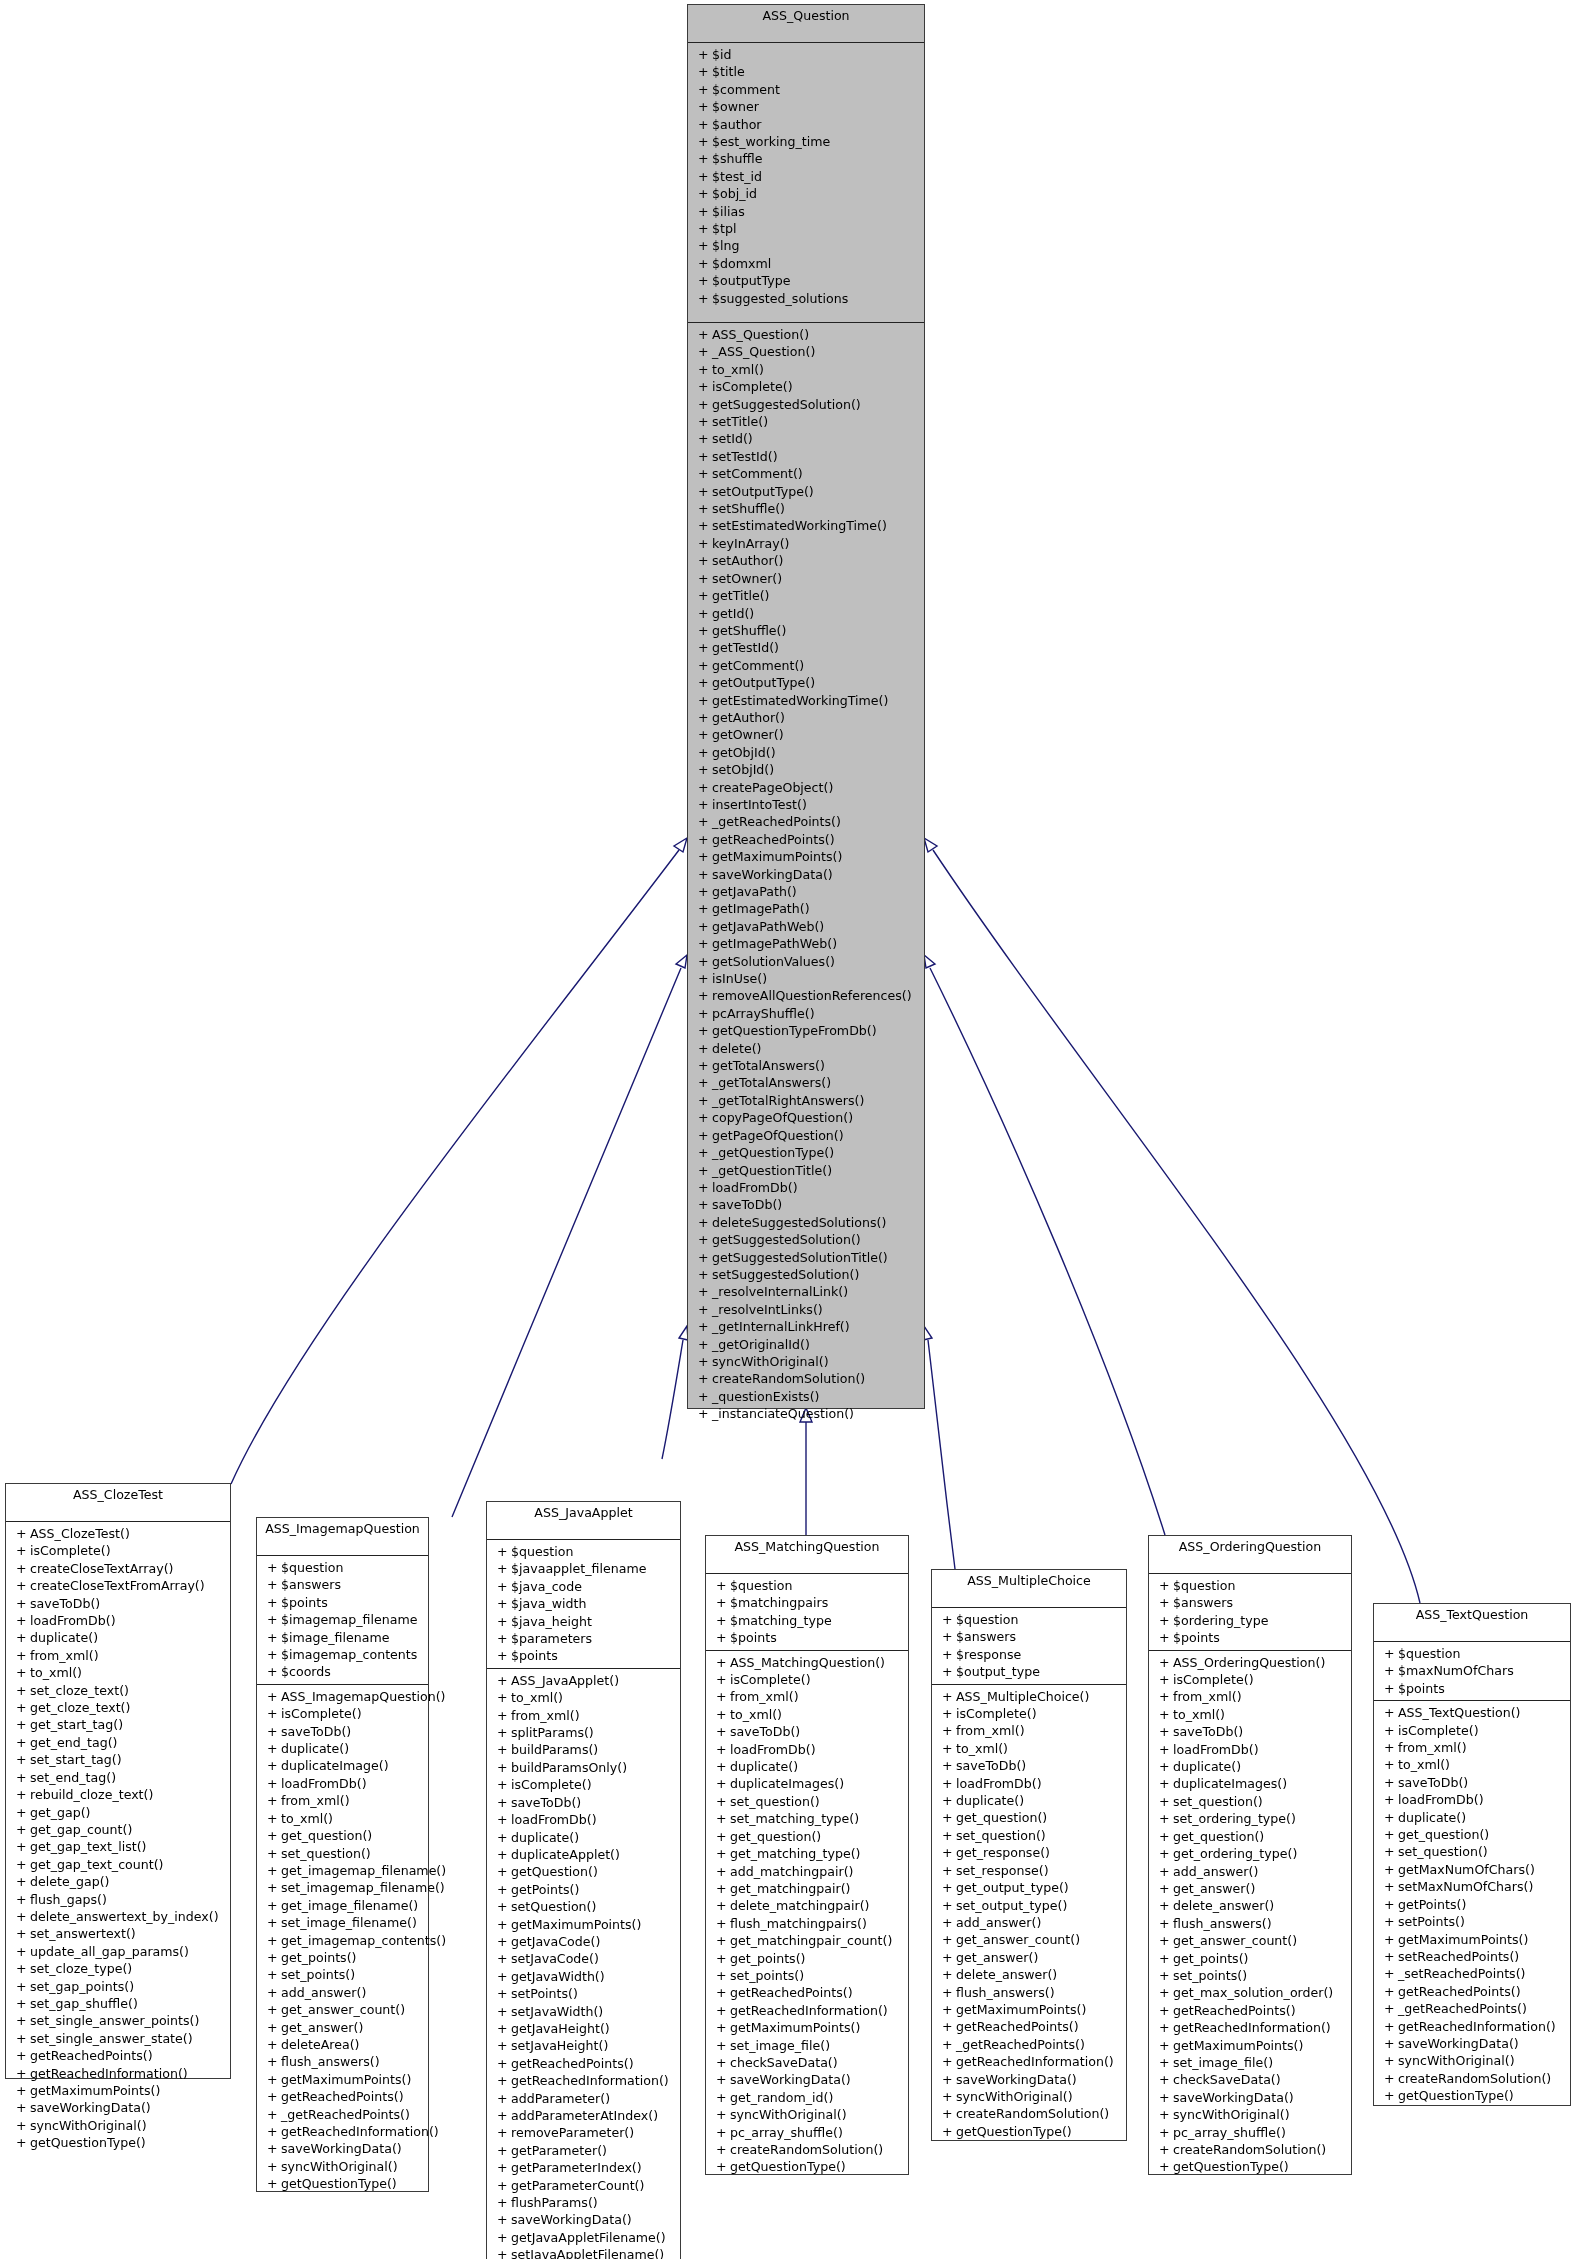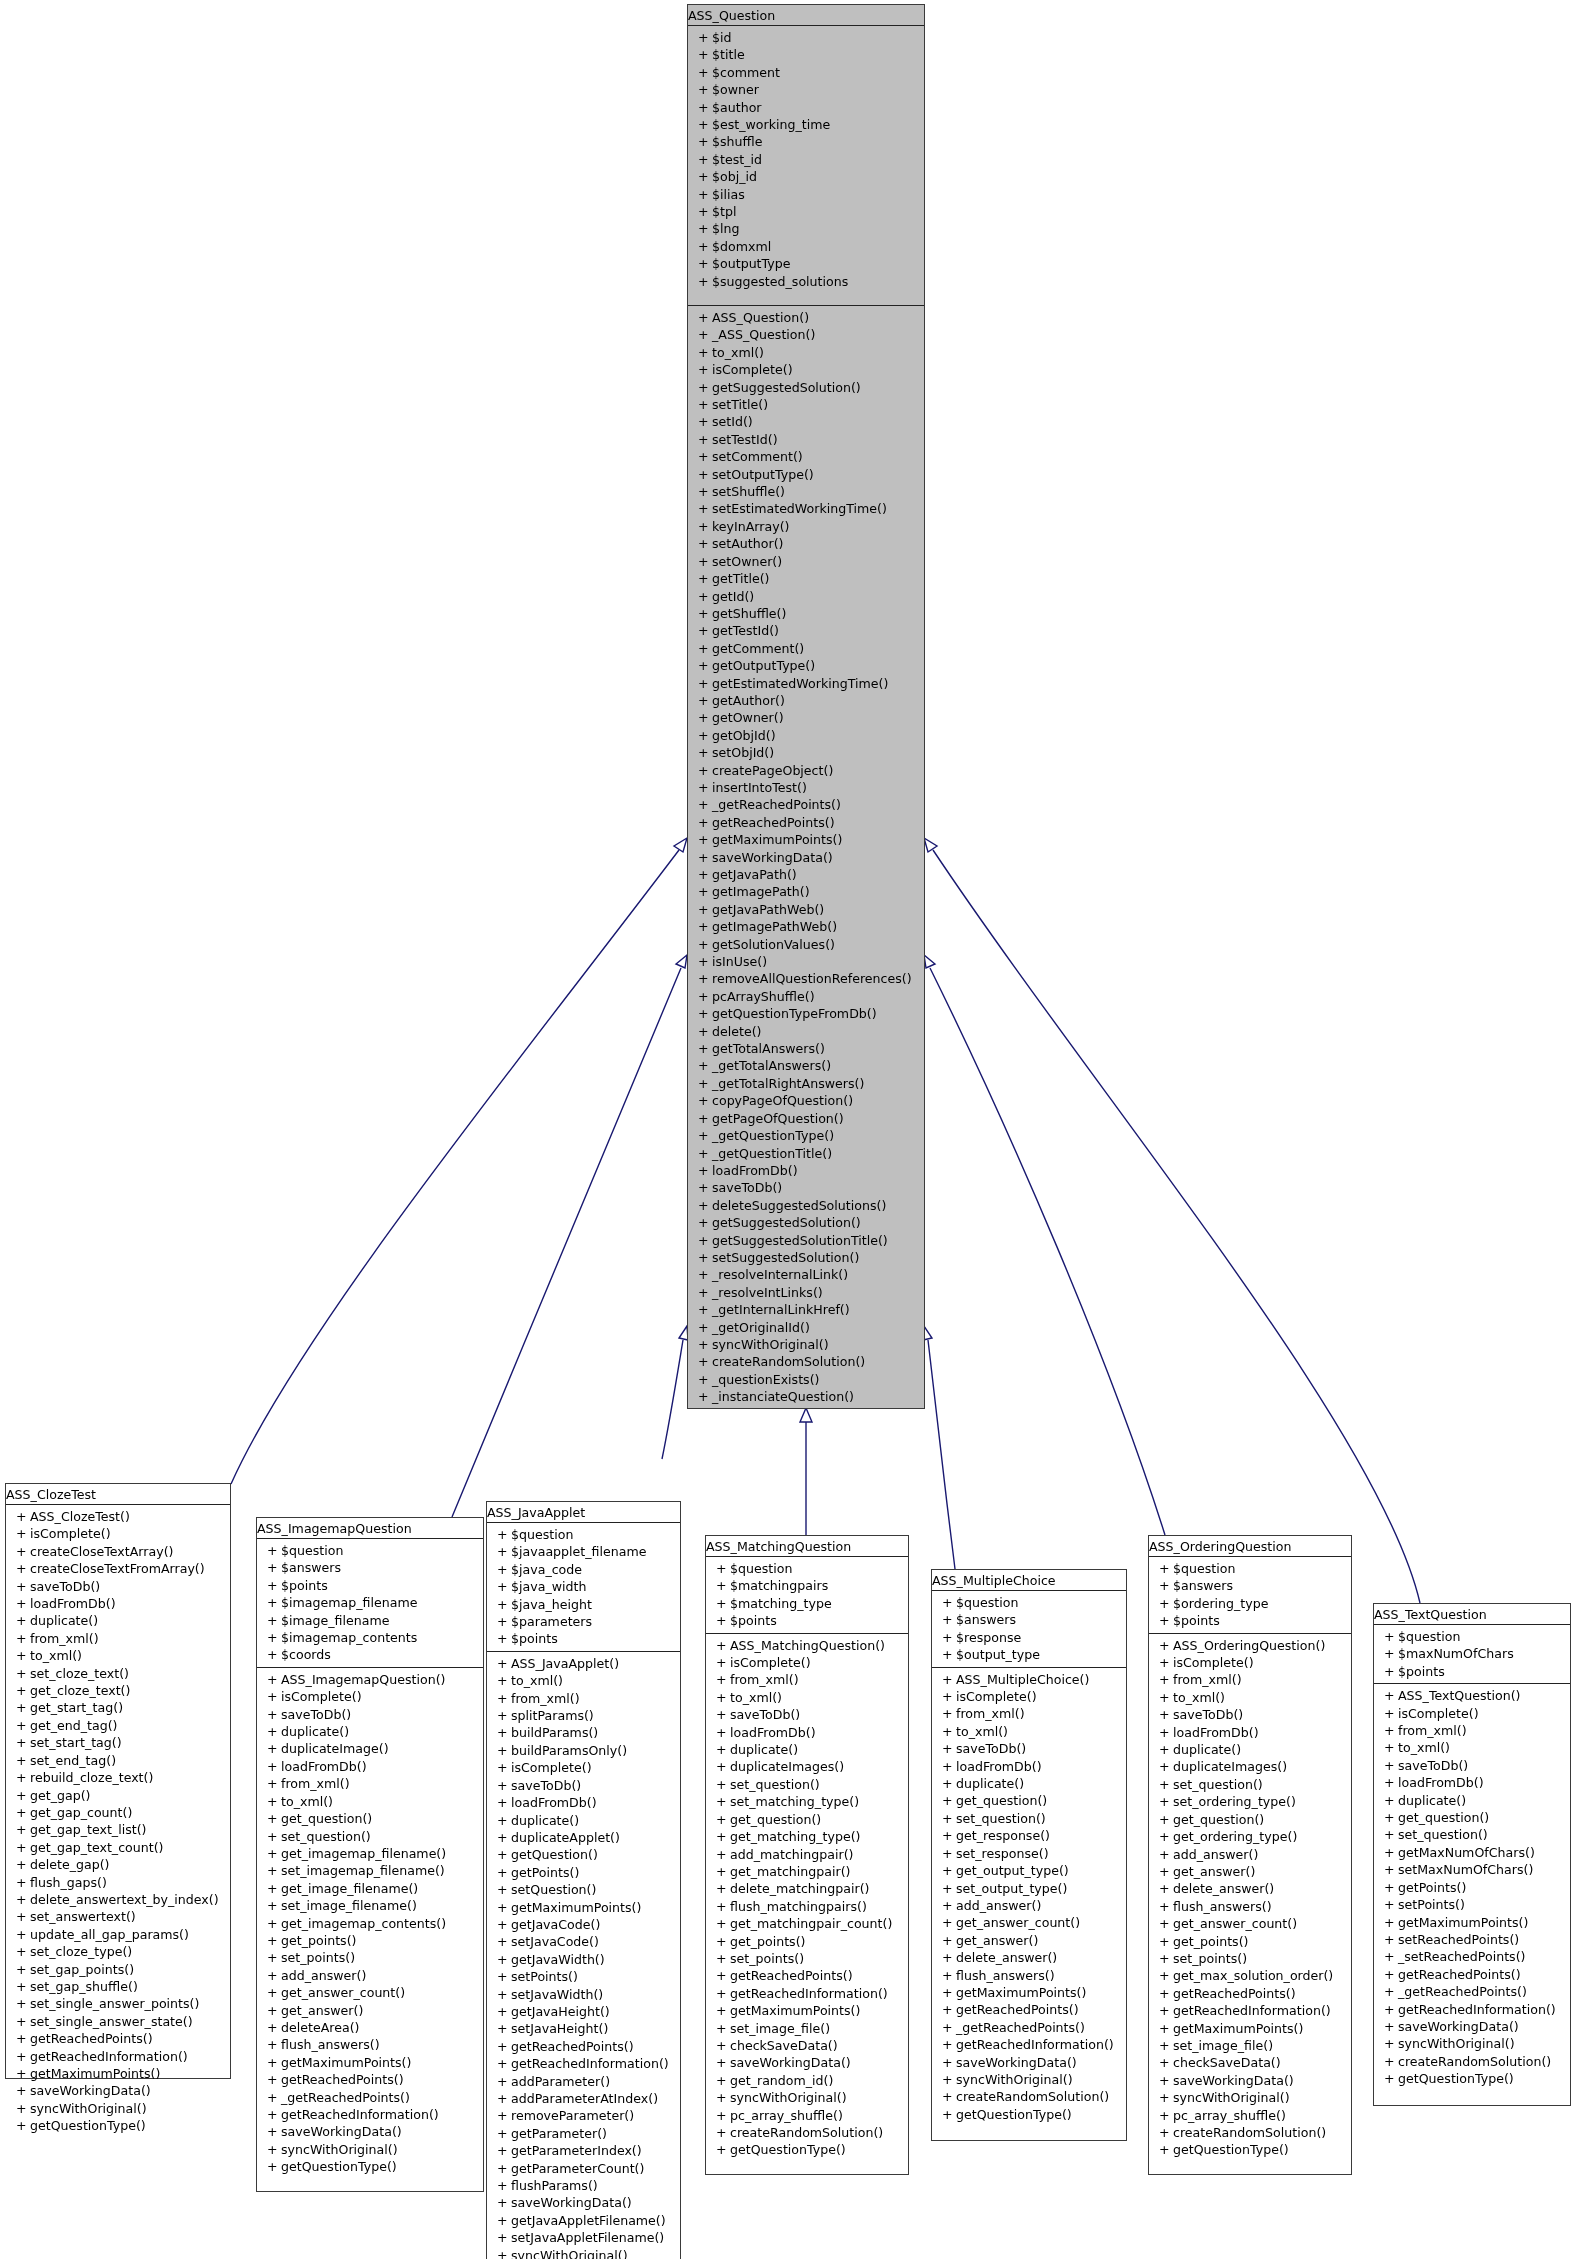--- a/index.html
+++ b/index.html
@@ -1,21 +1,21 @@
 <!DOCTYPE html>
 <html><head>
 <meta charset="utf-8">
 <style>
   html, body { margin: 0; padding: 0; background: #ffffff; }
   body { width: 1573px; height: 2259px; position: relative; overflow: hidden;
          font-family: "DejaVu Sans", sans-serif; font-size: 12.6px; color: #000; }
   #edges { position: absolute; left: 0; top: 0; width: 1573px; height: 2259px; }
   .cls { position: absolute; background: #ffffff; border: 1.5px solid #3a3a3a; box-sizing: border-box; }
   .cls.base { background: #bfbfbf; }
-  .cls-title { text-align: left; line-height: 17px; padding: 2px 0 1px 0; border-bottom: 1.5px solid #222; white-space: nowrap; }
+  .cls-title { text-align: center; line-height: 17px; padding: 2px 0 18px 0; border-bottom: 1.5px solid #222; white-space: nowrap; }
   .cls-attrs { border-bottom: 1.5px solid #222; padding: 3px 0 3px 0; }
   .cls-methods { padding: 3px 0 3px 0; }
   .member { display: block; line-height: 17.4px; padding-left: 10px; white-space: nowrap; }
   .member .vis { display: inline-block; width: 14px; }
 </style>
 </head>
 <body>
 
 <svg id="edges" xmlns="http://www.w3.org/2000/svg" width="1573" height="2259">
   <g fill="none" stroke="#191970" stroke-width="1.4">
@@ -166,21 +166,21 @@
       <span class="member"><span class="vis">+</span><span>set_single_answer_state()</span></span>
       <span class="member"><span class="vis">+</span><span>getReachedPoints()</span></span>
       <span class="member"><span class="vis">+</span><span>getReachedInformation()</span></span>
       <span class="member"><span class="vis">+</span><span>getMaximumPoints()</span></span>
       <span class="member"><span class="vis">+</span><span>saveWorkingData()</span></span>
       <span class="member"><span class="vis">+</span><span>syncWithOriginal()</span></span>
       <span class="member"><span class="vis">+</span><span>getQuestionType()</span></span>
     </div>
 </div>
 
-<div class="cls" style="left:256px; top:1517px; width:228px; height:675px;">
+<div class="cls" style="left:256px; top:1517px; width:173px; height:675px;">
   <div class="cls-title">ASS_ImagemapQuestion</div>
   <div class="cls-attrs">
       <span class="member"><span class="vis">+</span><span>$question</span></span>
       <span class="member"><span class="vis">+</span><span>$answers</span></span>
       <span class="member"><span class="vis">+</span><span>$points</span></span>
       <span class="member"><span class="vis">+</span><span>$imagemap_filename</span></span>
       <span class="member"><span class="vis">+</span><span>$image_filename</span></span>
       <span class="member"><span class="vis">+</span><span>$imagemap_contents</span></span>
       <span class="member"><span class="vis">+</span><span>$coords</span></span>
     </div>

